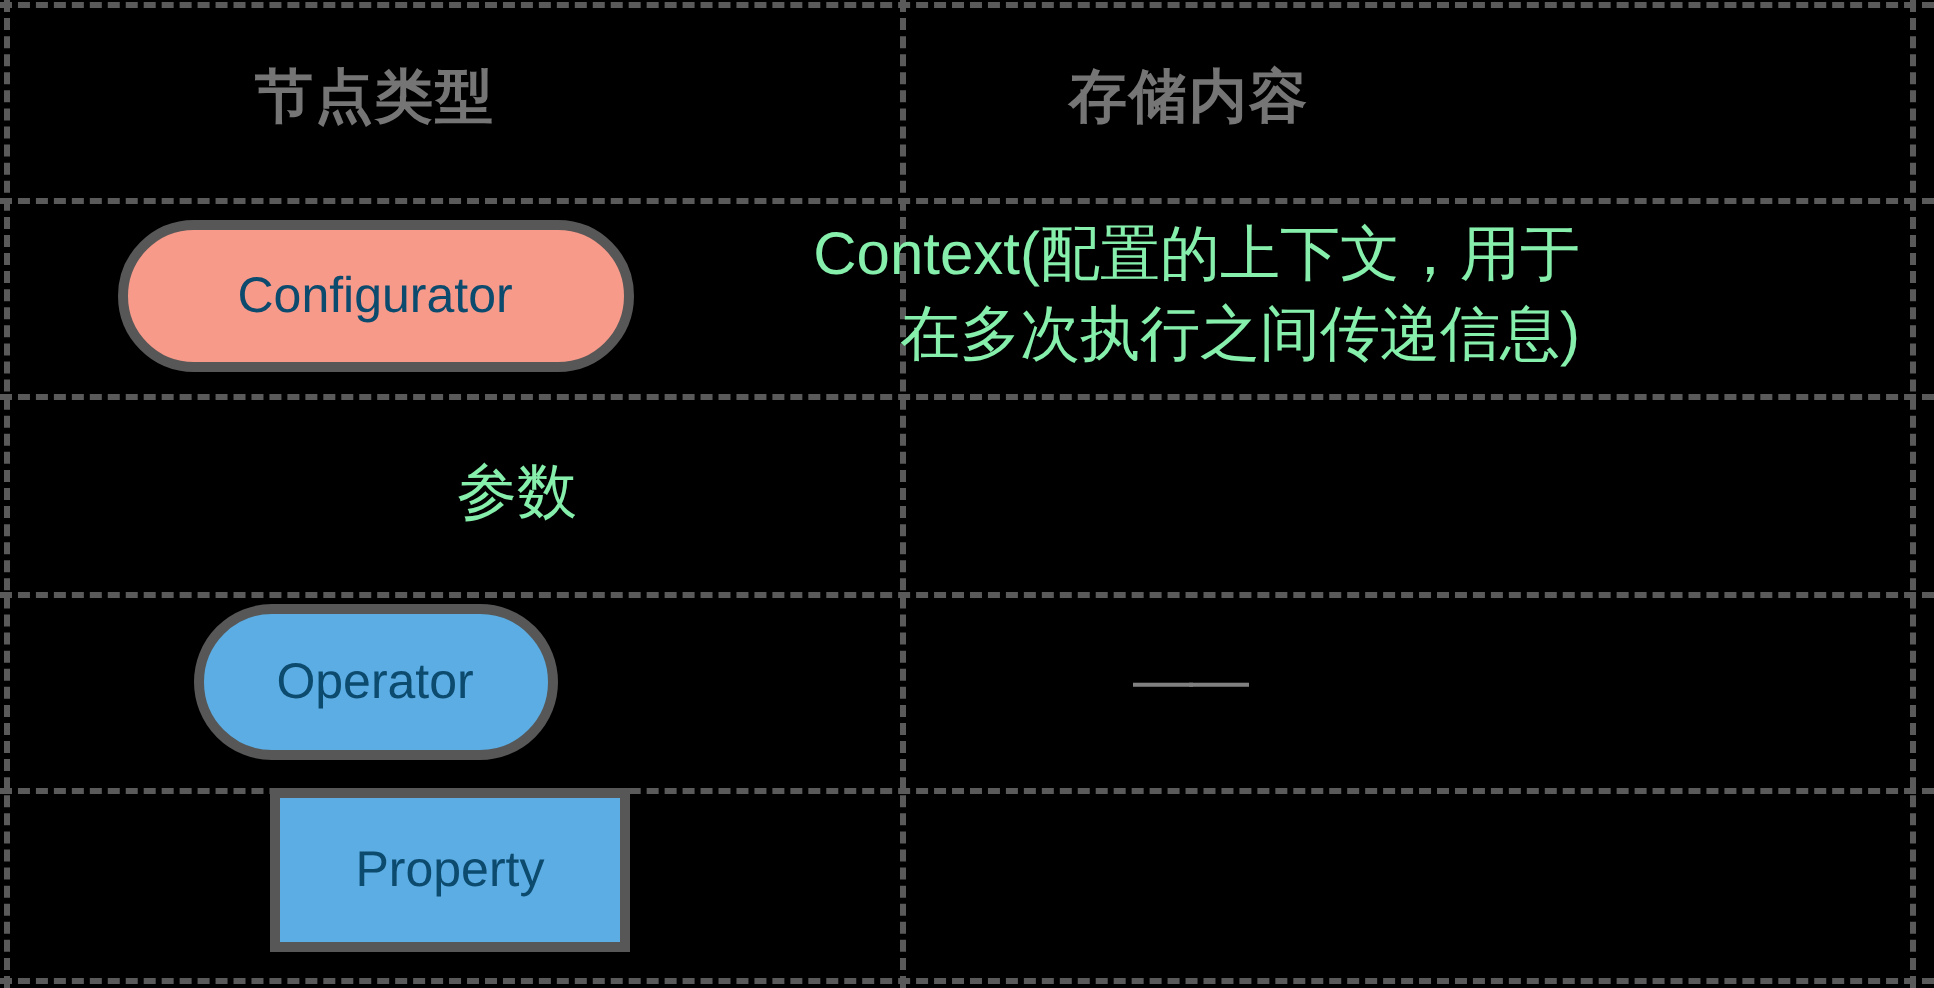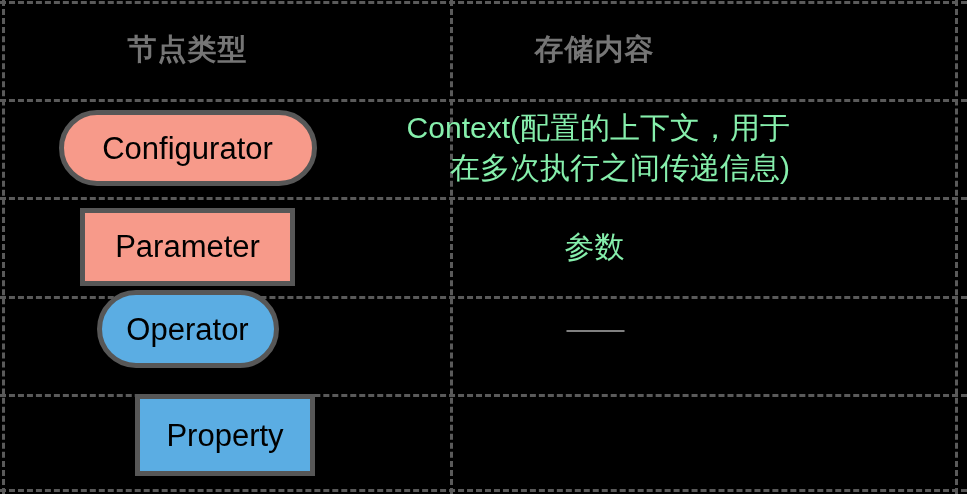--- a/index.html
+++ b/index.html
@@ -63,39 +63,39 @@
     display: flex;
     align-items: center;
     justify-content: center;
     box-sizing: border-box;
     padding: 0 24px;
   }
 
   .header-row  { top: 0;   height: 99px; }
   .row-1       { top: 99px;  height: 98px; }
   .row-2       { top: 197px; height: 99px; }
-  .row-3       { top: 280px; height: 98px; }
+  .row-3       { top: 292px; height: 98px; }
   .row-4       { top: 394px; height: 100px; flex-direction: column; }
 
   .header-text {
     color: #757575;
     font-size: 29px;
     font-weight: bold;
     letter-spacing: 1px;
     line-height: 1.2;
   }
 
   
   .node {
     display: flex;
     align-items: center;
     justify-content: center;
     box-sizing: border-box;
-    color: #000000;
-    font-size: 31px;
+    color: #0c4a6e;
+    font-size: 25px;
     line-height: 1;
     border: 5px solid #575757;
     white-space: nowrap;
   }
   .node-configurator {
     width: 258px;
     height: 76px;
     background: #F79A8A;
     border-radius: 40px;
   }
@@ -161,25 +161,20 @@
       <div class="node node-configurator">
         <span>Configurator</span>
       </div>
     </div>
     <div class="cell-right">
       <span class="value-text">Context(配置的上下文，用于在多次执行之间传递信息)</span>
     </div>
   </div>
 
   <div class="row row-2">
-    <div class="cell-left">
-      <div class="node node-parameter">
-        <span>Parameter</span>
-      </div>
-    </div>
     <div class="cell-right">
       <span class="value-text">参数</span>
     </div>
   </div>
 
   <div class="row row-3">
     <div class="cell-left">
       <div class="node node-operator">
         <span>Operator</span>
       </div>

